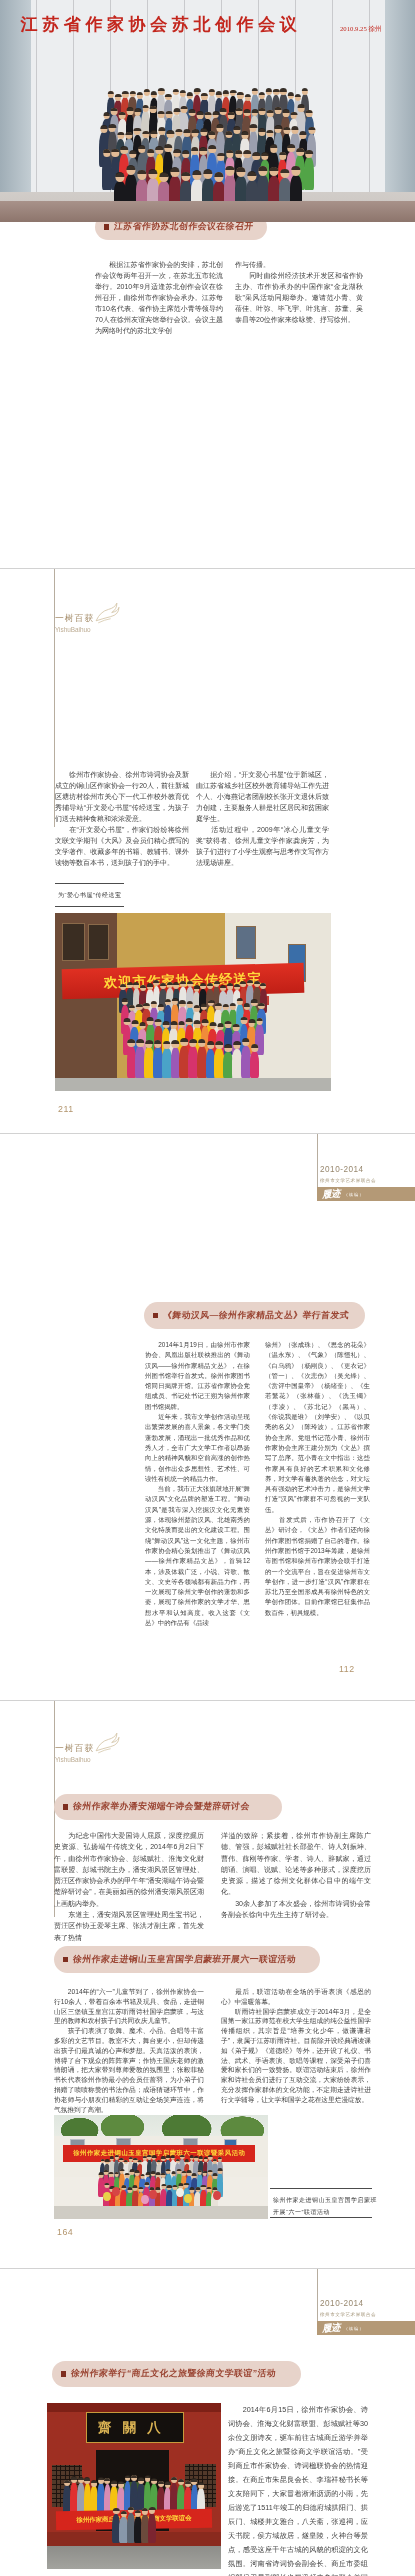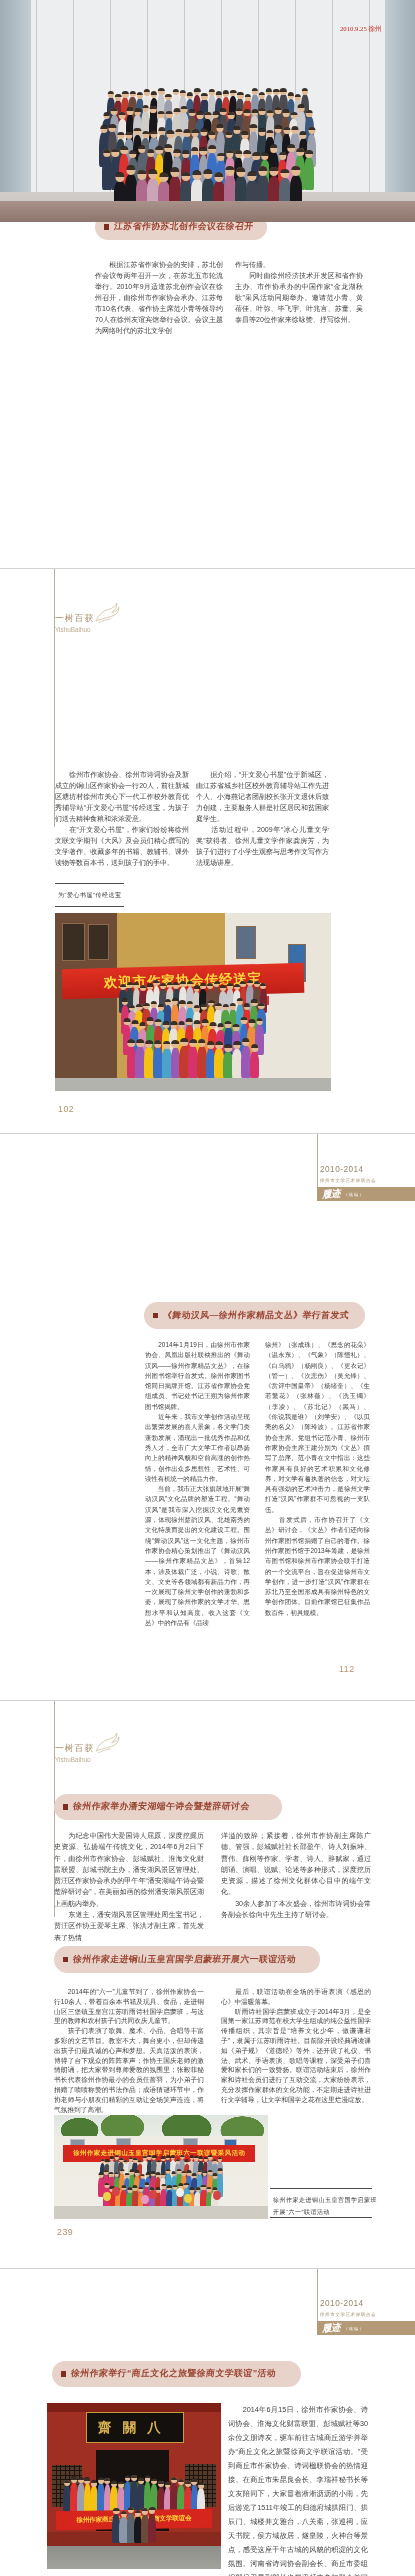--- a/index.html
+++ b/index.html
@@ -107,20 +107,21 @@
     </div>
 
     <div class="col" style="left:95px;top:259px;width:128px">　　根据江苏省作家协会的安排，苏北创作会议每两年召开一次，在苏北五市轮流举行。2010年9月适逢苏北创作会议在徐州召开，由徐州市作家协会承办。江苏每市10名代表、省作协主席范小青等领导约70人在徐州友谊宾馆举行会议。会议主题为网络时代的苏北文学创</div>
     <div class="col" style="left:235px;top:259px;width:128px">作与传播。
 　　同时由徐州经济技术开发区和省作协主办、市作协承办的中国作家“金龙湖秋歌”采风活动同期举办。邀请范小青、黄蓓佳、叶弥、毕飞宇、叶兆言、苏童、吴泰昌等20位作家来徐咏赞、抒写徐州。</div>
 
     <div class="photo p1photo">
       <div class="ph-el p1wall"></div>
       <div class="ph-el p1side-l"></div>
       <div class="ph-el p1side-r"></div>
+      <div class="ph-el p1title">江苏省作家协会苏北创作会议</div>
       <div class="ph-el p1date">2010.9.25 徐州</div>
       <div class="crowd" style="left:15.5px;top:93px;width:385px;height:31px;--pw:8.2px">
           <i class="person" style="background: rgb(46, 58, 82); height: 86.726%;"></i>
           <i class="person" style="background: rgb(124, 36, 48); height: 77.0836%;"></i>
           <i class="person" style="background: rgb(194, 59, 46); height: 85.8052%;"></i>
           <i class="person" style="background: rgb(107, 74, 60); height: 87.2203%;"></i>
           <i class="person" style="background: rgb(60, 90, 128); height: 82.7589%;"></i>
           <i class="person" style="background: rgb(232, 230, 226); height: 93.1259%;"></i>
           <i class="person" style="background: rgb(24, 24, 28); height: 85.127%;"></i>
           <i class="person" style="background: rgb(200, 200, 204); height: 95.8409%;"></i>
@@ -357,21 +358,21 @@
           <i class="person" style="background: rgb(59, 111, 196); height: 89.2761%;"></i>
           <i class="person" style="background: rgb(245, 194, 17); height: 90.5276%;"></i>
           <i class="person" style="background: rgb(82, 164, 71); height: 79.3438%;"></i>
           <i class="person" style="background: rgb(232, 226, 216); height: 89.0308%;"></i>
           <i class="person" style="background: rgb(155, 89, 182); height: 97.4282%;"></i>
           <i class="person" style="background: rgb(214, 51, 108); height: 81.6289%;"></i>
         </div>
       <div class="ph-el p2ground"></div>
     </div>
 
-    <div class="pageno" style="left:58px;top:535px">102</div>
+    <div class="pageno" style="left:58px;top:535px">211</div>
   </div>
 
   <div class="page" style="height:566px">
     <div class="vline" style="left:317px;top:0;height:67px"></div>
     <div class="ed-years" style="left:320px;top:31px">2010-2014</div>
     <div class="ed-org" style="left:320px;top:44px">徐州市文学艺术界联合会</div>
     <div class="ed-bar" style="left:317px;top:53px;width:99px;height:14px">
       <span class="ed-mark">履迹</span>
       <span class="ed-note">（续编）</span>
     </div>
@@ -510,21 +511,21 @@
       <div class="balloon" style="left:122px;top:73px;background:#f0f0e8"></div>
       <div class="balloon" style="left:130px;top:79px;background:#e8d24a"></div>
       <div class="balloon" style="left:159px;top:76px;background:#d64545"></div>
       <div class="ph-el p3ground"></div>
     </div>
     <div class="cap-rule" style="left:270px;top:487px;width:102px"></div>
     <div class="cap" style="left:273px;top:493px">徐州作家走进铜山玉皇宫国学启蒙班</div>
     <div class="cap" style="left:273px;top:505px">开展“六一”联谊活动</div>
     <div class="cap-rule" style="left:270px;top:516px;width:102px"></div>
 
-    <div class="pageno" style="left:57px;top:526px">239</div>
+    <div class="pageno" style="left:57px;top:526px">164</div>
   </div>
 
   <div class="page" style="height:559px">
     <div class="vline" style="left:317px;top:0;height:66px"></div>
     <div class="ed-years" style="left:320px;top:30px">2010-2014</div>
     <div class="ed-org" style="left:320px;top:43px">徐州市文学艺术界联合会</div>
     <div class="ed-bar" style="left:317px;top:52px;width:99px;height:14px">
       <span class="ed-mark">履迹</span>
       <span class="ed-note">（续编）</span>
     </div>

